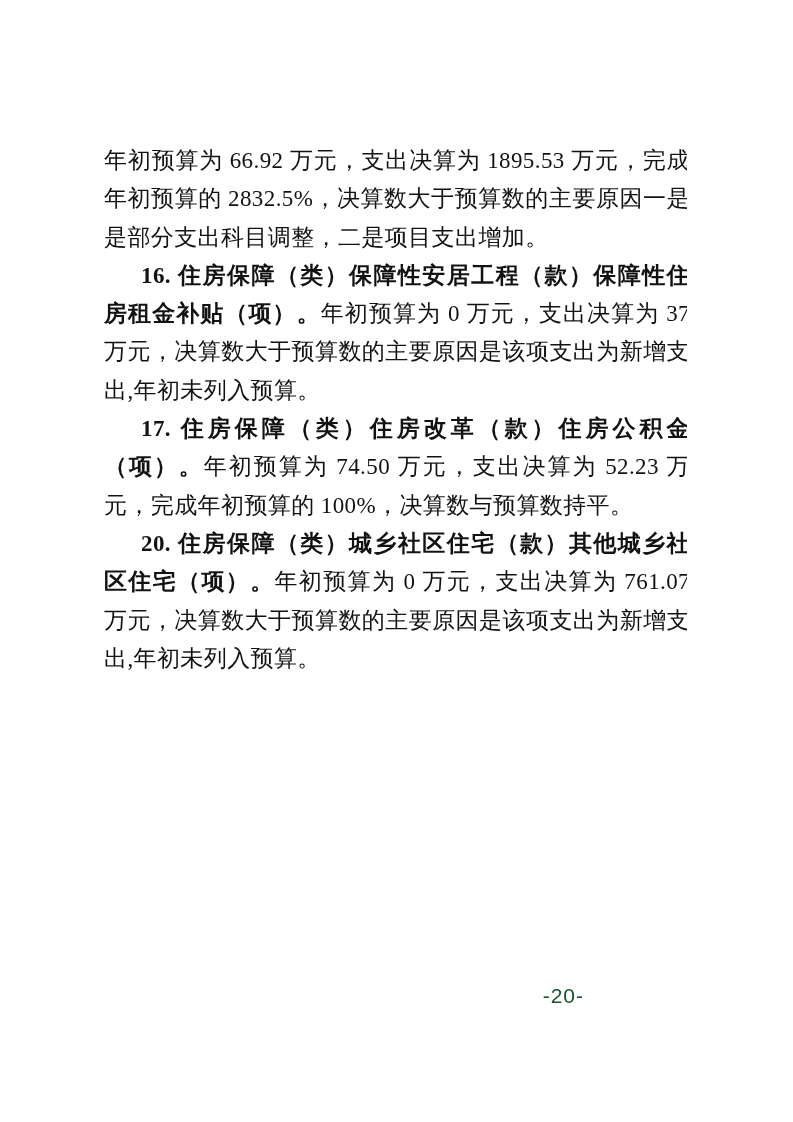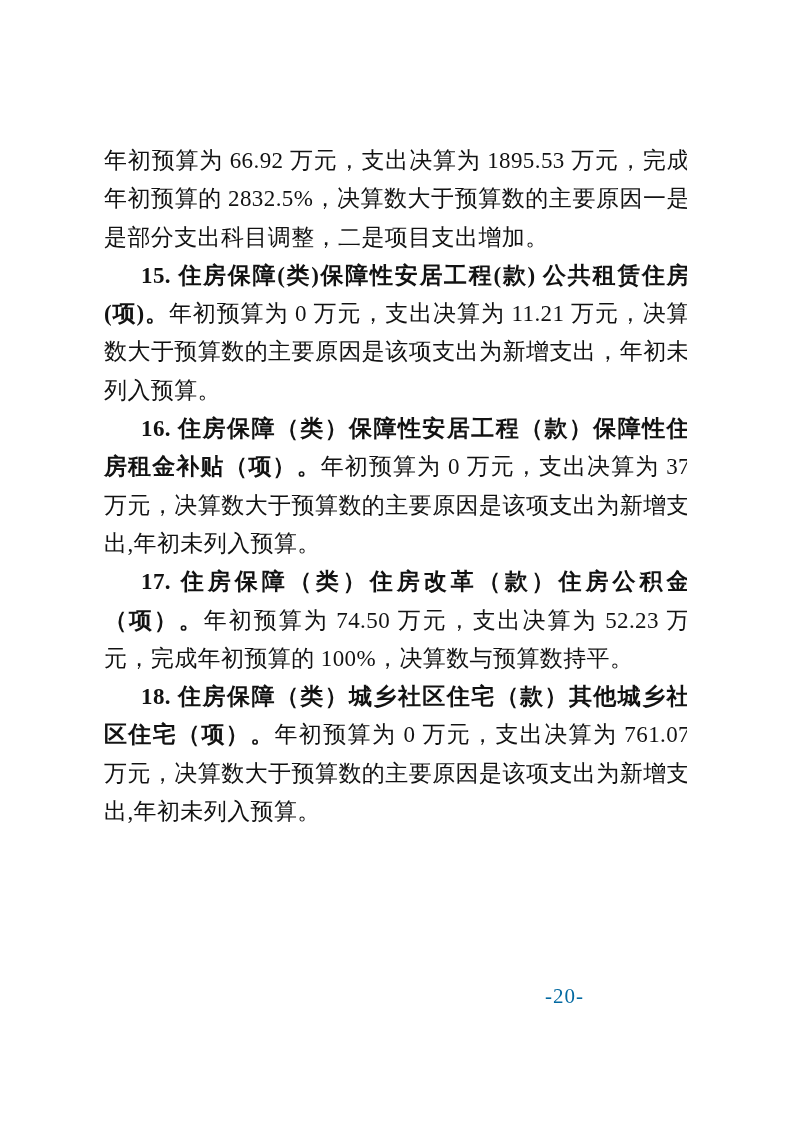--- a/index.html
+++ b/index.html
@@ -39,29 +39,28 @@
   }
   p.continuation {
     text-indent: 0;
   }
   .page-number {
     position: absolute;
     right: 103px;
     top: 984px;
     font-size: 21px;
     letter-spacing: 1px;
-    font-family: Liberation Serif, serif;
-    color: #0369a1;
+    font-family: Liberation Sans, sans-serif;
+    color: #14532d;
   }
 </style>
 </head>
 <body>
 
 <div class="page">
   <div class="content">
       <p class="para continuation">年初预算为 66.92 万元，支出决算为 1895.53 万元，完成年初预算的 2832.5%，决算数大于预算数的主要原因一是是部分支出科目调整，二是项目支出增加。</p>
-      <p class="para item"><b>15. 住房保障(类)保障性安居工程(款) 公共租赁住房(项)。</b><span>年初预算为 0 万元，支出决算为 11.21 万元，决算数大于预算数的主要原因是该项支出为新增支出，年初未列入预算。</span></p>
       <p class="para item"><b>16. 住房保障（类）保障性安居工程（款）保障性住房租金补贴（项）。</b><span>年初预算为 0 万元，支出决算为 37 万元，决算数大于预算数的主要原因是该项支出为新增支出,年初未列入预算。</span></p>
       <p class="para item"><b>17. 住房保障（类）住房改革（款）住房公积金（项）。</b><span>年初预算为 74.50 万元，支出决算为 52.23 万元，完成年初预算的 100%，决算数与预算数持平。</span></p>
-      <p class="para item"><b>18. 住房保障（类）城乡社区住宅（款）其他城乡社区住宅（项）。</b><span>年初预算为 0 万元，支出决算为 761.07 万元，决算数大于预算数的主要原因是该项支出为新增支出,年初未列入预算。</span></p>
+      <p class="para item"><b>20. 住房保障（类）城乡社区住宅（款）其他城乡社区住宅（项）。</b><span>年初预算为 0 万元，支出决算为 761.07 万元，决算数大于预算数的主要原因是该项支出为新增支出,年初未列入预算。</span></p>
     </div>
   <div class="page-number">-20-</div>
 </div>
 
 </body></html>

